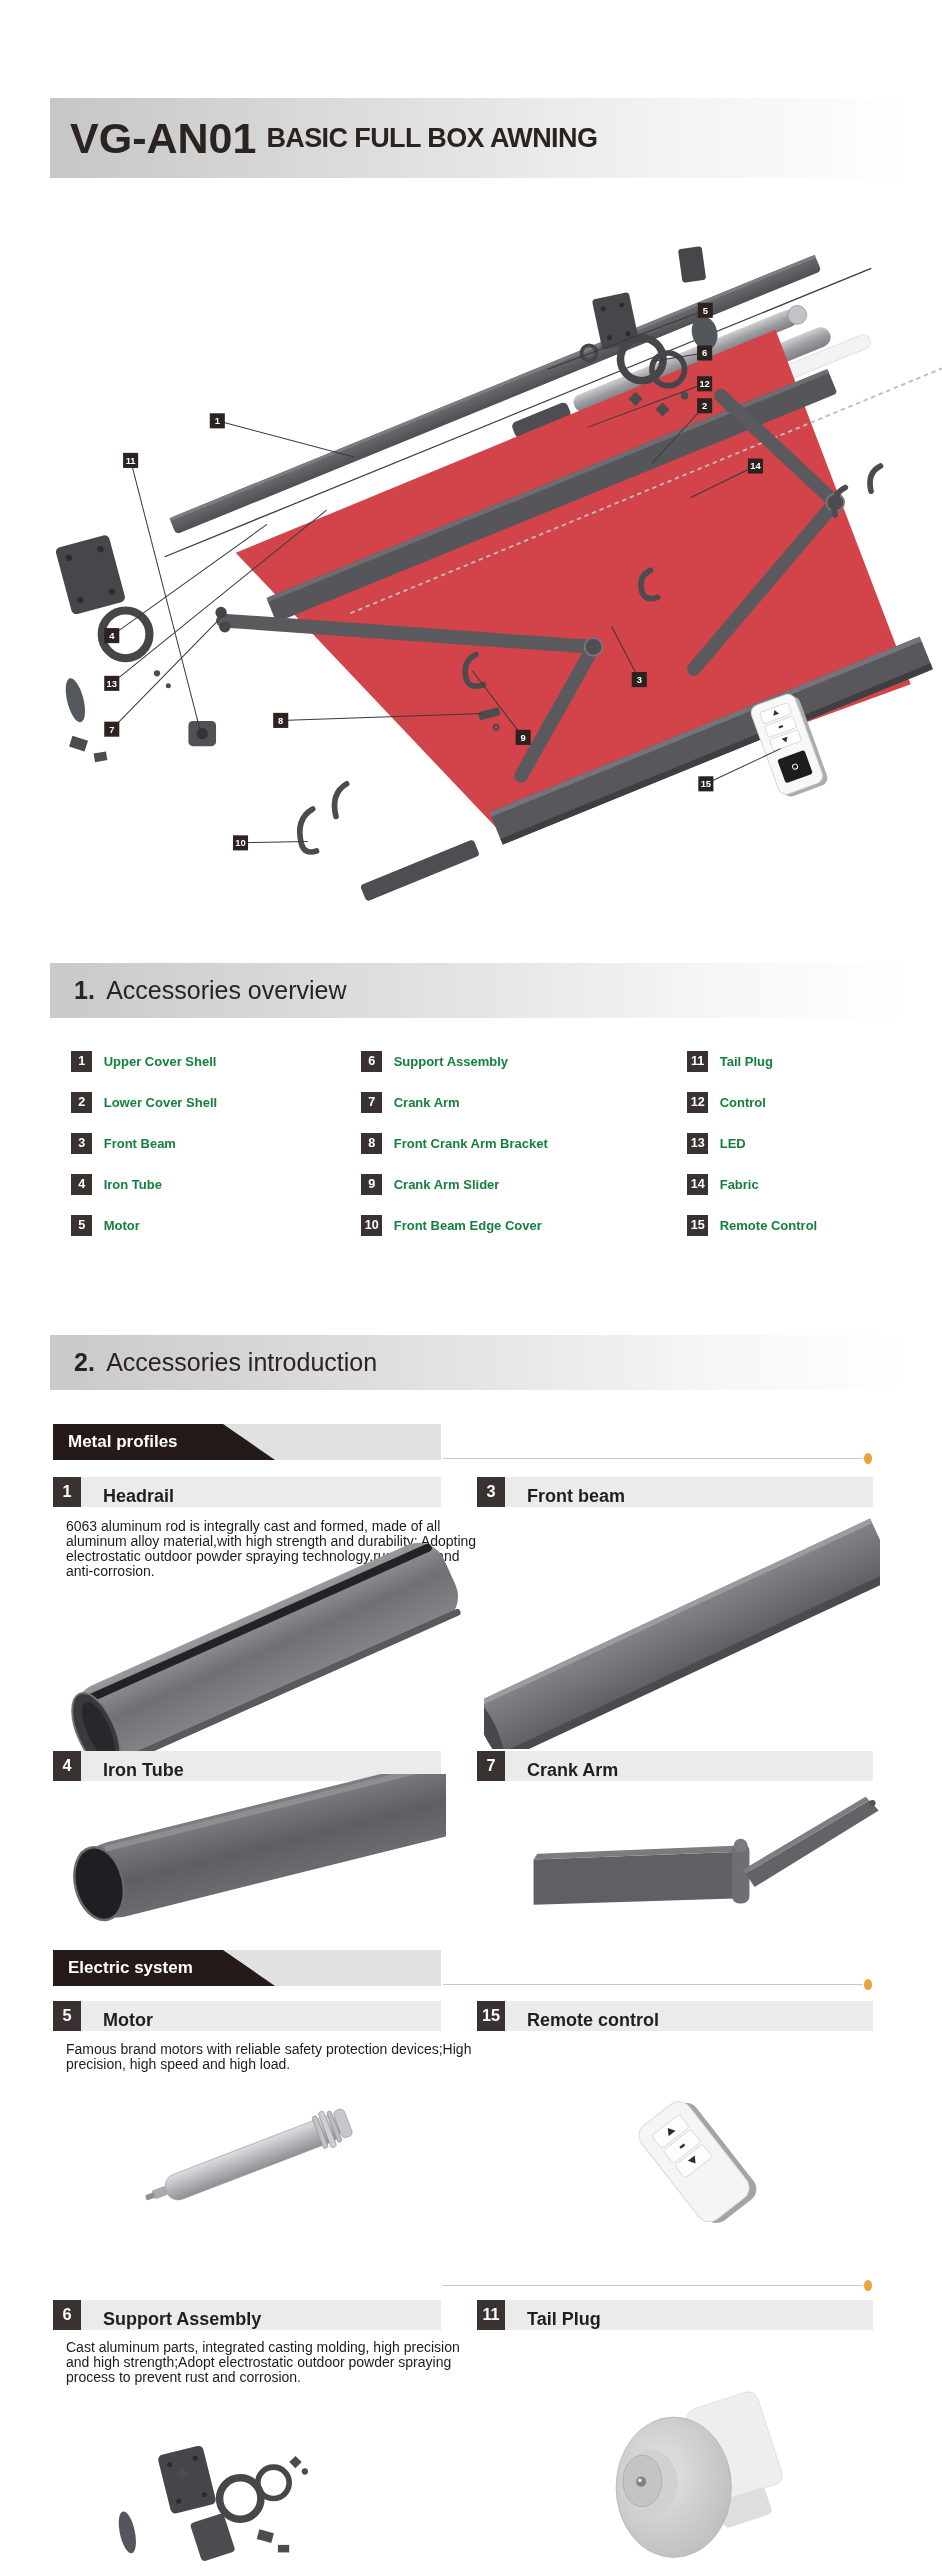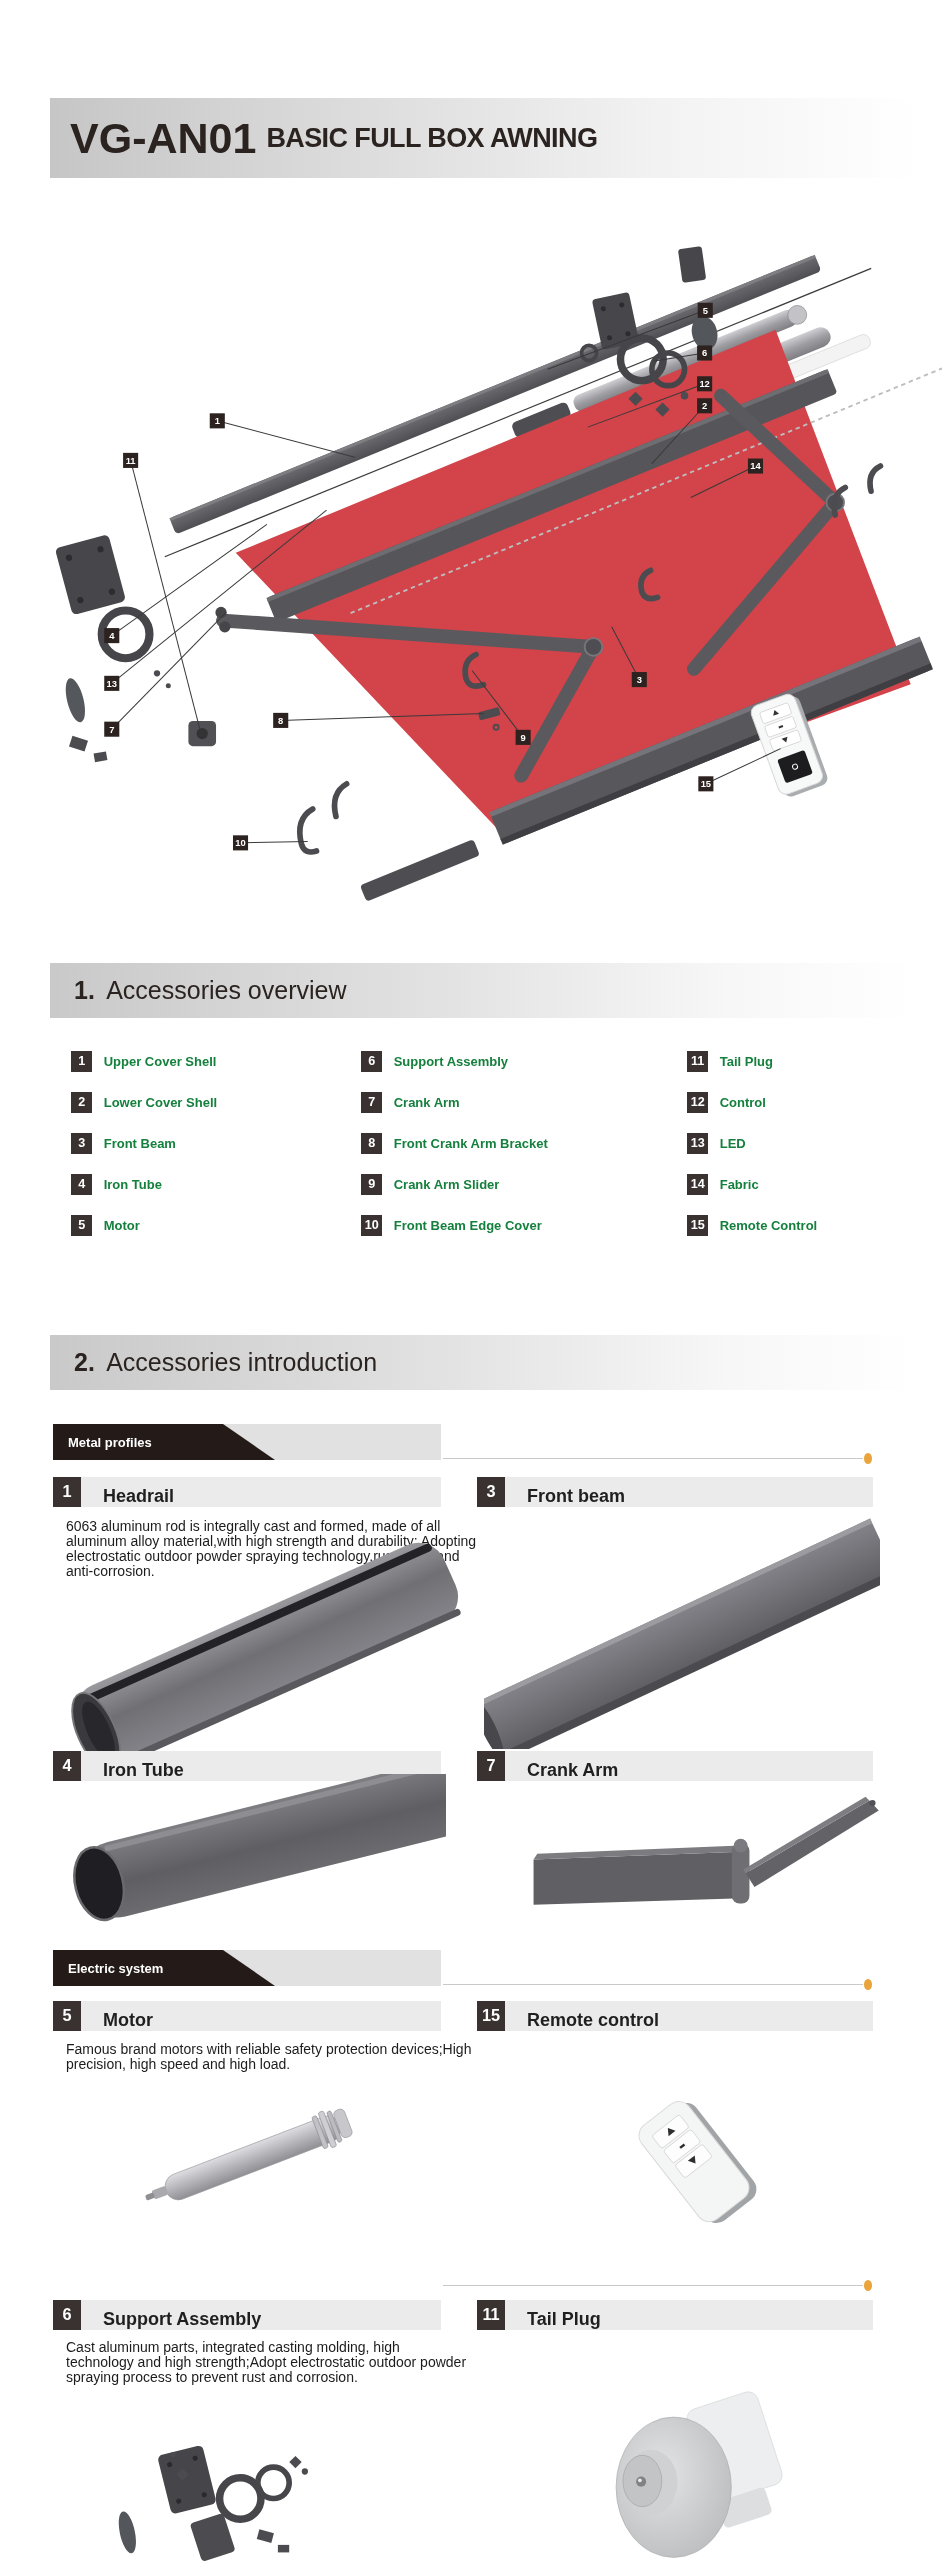--- a/index.html
+++ b/index.html
@@ -29,21 +29,21 @@
   .ov-item { display:flex; align-items:center; gap:11.3px; }
   .ov-badge { width:21.4px; height:21.4px; background:#3a3230; color:#fff; font-size:12.6px; font-weight:700;
     display:flex; align-items:center; justify-content:center; flex:0 0 21.4px; }
   .ov-label { font-size:13px; font-weight:700; color:#15803d; }
 
   
   .group-banner { position:absolute; left:53px; width:388px; height:36px; background:#e1e1e1; }
   .group-banner .flag { position:absolute; inset:0; background:#241b18;
     clip-path:polygon(0 0, 170px 0, 222px 100%, 0 100%);
     display:flex; align-items:center; padding-left:15px; }
-  .group-banner .flag span { color:#ffffff; font-size:13px; font-weight:700; }
+  .group-banner .flag span { color:#ffffff; font-size:17px; font-weight:700; }
   .banner-line { position:absolute; left:443px; width:420px; height:1.3px; background:#c9c9c9; }
   .banner-dot { position:absolute; left:864px; width:8.2px; height:10.7px; border-radius:50%; background:#e9a43c; }
   #banner-metal { top:1424px; } #line-metal { top:1458px; } #dot-metal { top:1453px; }
   #banner-electric { top:1950px; } #line-electric { top:1984px; } #dot-electric { top:1979px; }
   #banner-cast { top:2251px; } #line-cast { top:2285px; } #dot-cast { top:2280px; }
 
   
   .item-header { position:absolute; height:29.5px; display:flex; }
   .item-header.colL { left:53px; width:388px; }
   .item-header.colR { left:477px; width:396px; }
@@ -497,21 +497,21 @@
     <div class="ih-bar">
         <span class="ih-title">Support Assembly</span>
       </div>
   </div>
   <div class="item-header colR" id="ih-tailplug">
     <div class="ih-badge">11</div>
     <div class="ih-bar">
         <span class="ih-title">Tail Plug</span>
       </div>
   </div>
-  <div class="desc" id="desc-support">Cast aluminum parts, integrated casting molding, high technology and high strength;Adopt electrostatic outdoor powder spraying process to prevent rust and corrosion.</div>
+  <div class="desc" id="desc-support">Cast aluminum parts, integrated casting molding, high precision and high strength;Adopt electrostatic outdoor powder spraying process to prevent rust and corrosion.</div>
 
   <svg class="photo" style="left:107px; top:2437px;" width="264" height="138" viewBox="0 0 420 220">
     <g transform="rotate(-14 127 68)">
       <rect x="90" y="20" width="74" height="96" rx="8" fill="#45454a"></rect>
       <circle cx="106" cy="38" r="4" fill="#2a2a2c"></circle>
         <circle cx="148" cy="38" r="4" fill="#2a2a2c"></circle>
       <circle cx="106" cy="98" r="4" fill="#2a2a2c"></circle>
         <circle cx="148" cy="98" r="4" fill="#2a2a2c"></circle>
     </g>
     <circle cx="212" cy="98" r="33" fill="none" stroke="#46464b" stroke-width="12"></circle>

